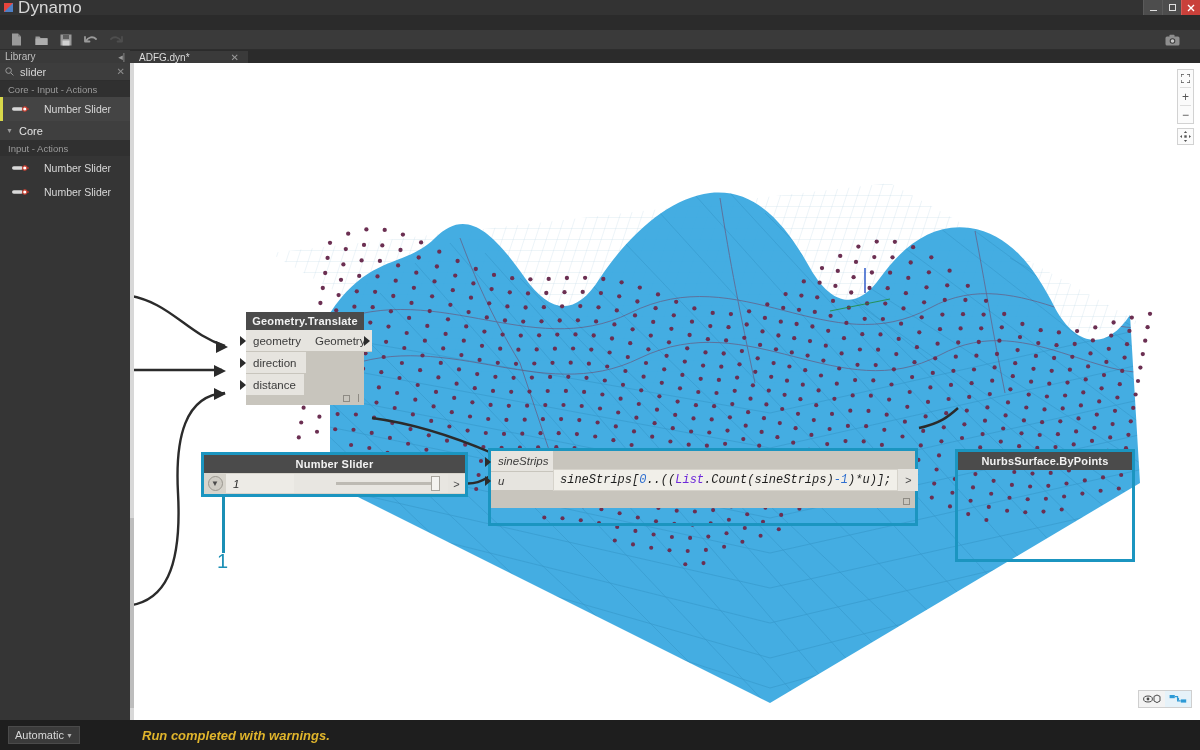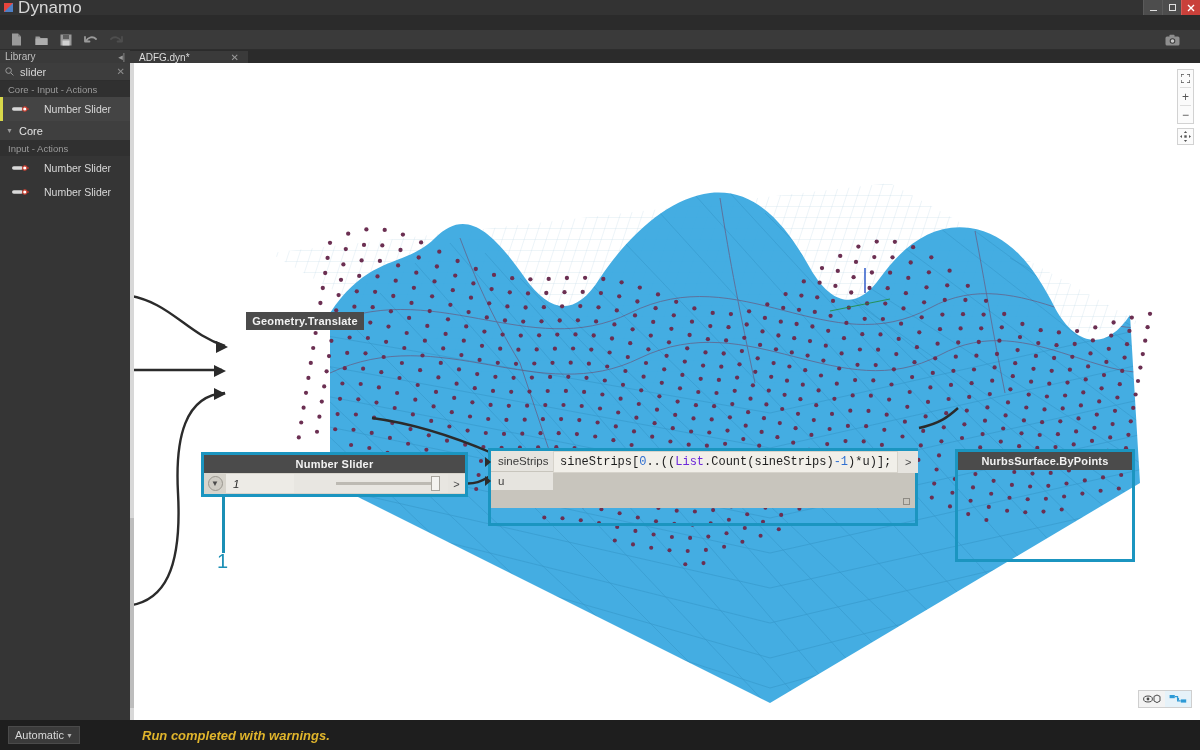--- a/index.html
+++ b/index.html
@@ -1262,27 +1262,47 @@
         <polygon points="84,302 96,308 84,314"></polygon>
         <polygon points="84,325 96,331 84,337"></polygon>
       </g>
     </svg>
 
     <div class="canvas-scroll-l"></div>
     <div class="canvas-scroll-thumb"></div>
 
     <div class="node" style="left:88px; top:249px; width:146px;padding-left:28px;">
       <div class="node-title">Geometry.Translate</div>
+      <div class="node-body" style="height:75px; position:relative;">
+        <div class="port-arrow in" style="top:6px"></div>
+        <div class="port-arrow in" style="top:28px"></div>
+        <div class="port-arrow in" style="top:50px"></div>
+        <div class="port-arrow out" style="top:6px"></div>
+        <div class="port-row">
+          <div class="port-in" style="width:66px">geometry</div>
+          <div class="port-out" style="width:67px; justify-content:center">Geometry</div>
+        </div>
+        <div class="port-row">
+          <div class="port-in" style="width:60px">direction</div>
+        </div>
+        <div class="port-row">
+          <div class="port-in" style="width:58px">distance</div>
+        </div>
+        <div class="node-footer" style="position:absolute;bottom:0;right:0;width:100%">
+          <div class="foot-sq"></div>
+          <div class="foot-bar"></div>
+        </div>
+      </div>
     </div>
 
     <div class="node-sel-wrap" style="left:358px; top:385px; width:430px; height:78px;">
       <div class="node-body" style="height:57px; position:relative;">
         <div class="port-arrow in" style="top:6px"></div>
         <div class="port-arrow in" style="top:25px"></div>
-        <div style="display:flex; align-items:flex-start;">
+        <div style="display:flex; align-items:flex-end;font-style:italic;">
           <div style="width:62px">
             <div class="port-in" style="height:21px;width:62px">sineStrips</div>
             <div class="port-in" style="height:19px;width:62px">u</div>
           </div>
           <div style="flex:1; display:flex;">
             <div class="cb-codeline" style="flex:1">
               <span>sineStrips[</span><span class="cb-num">0</span><span>..((</span><span class="cb-cls">List</span><span>.Count(sineStrips)</span><span class="cb-num">-1</span><span>)*u)];</span>
             </div>
             <div class="cb-outport">&gt;</div>
           </div>

